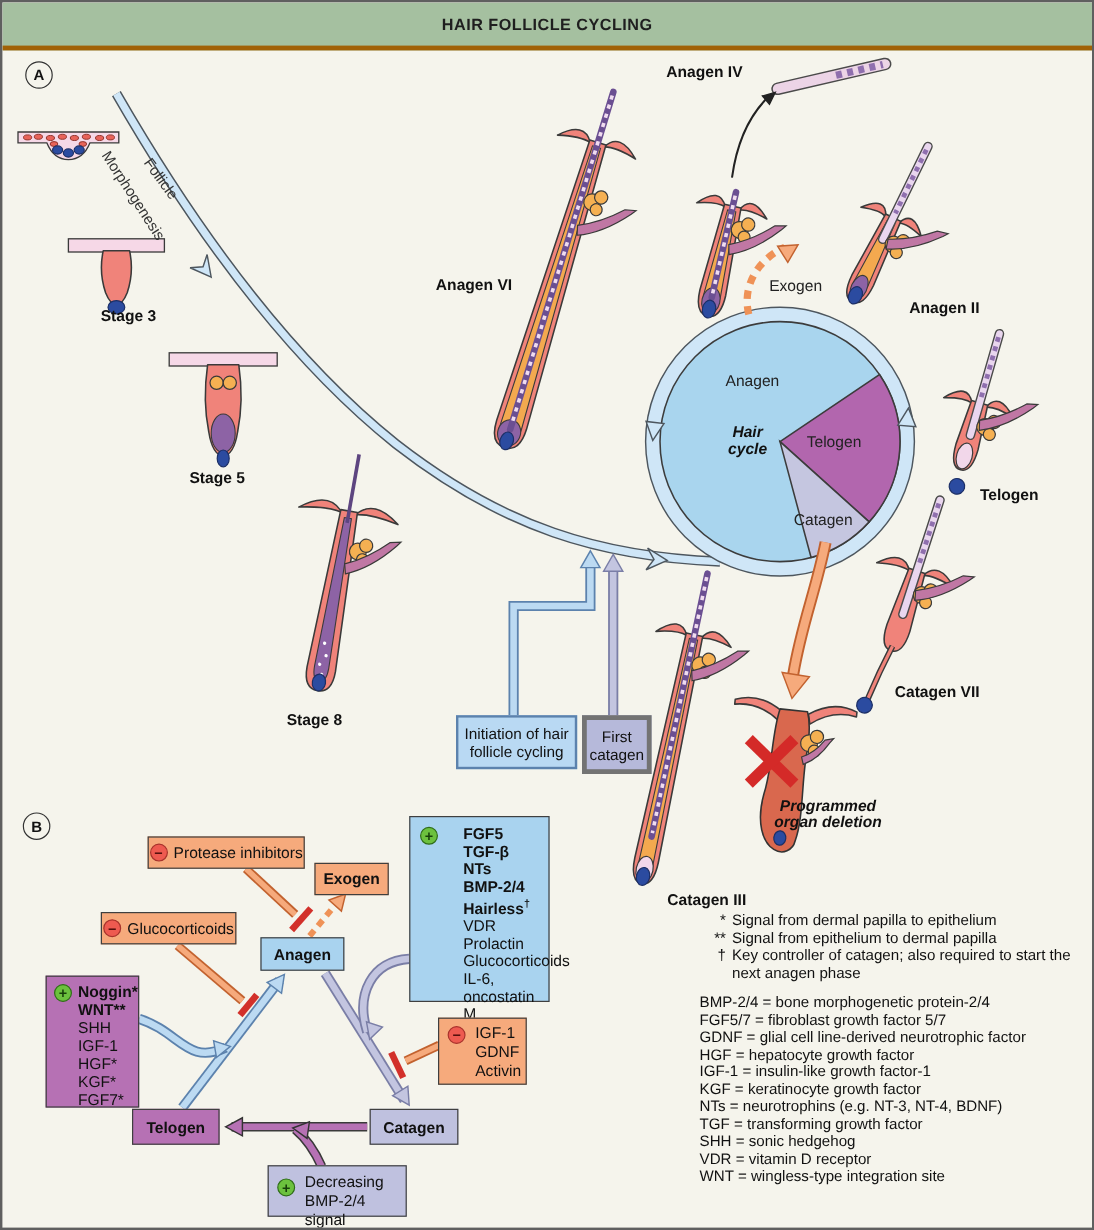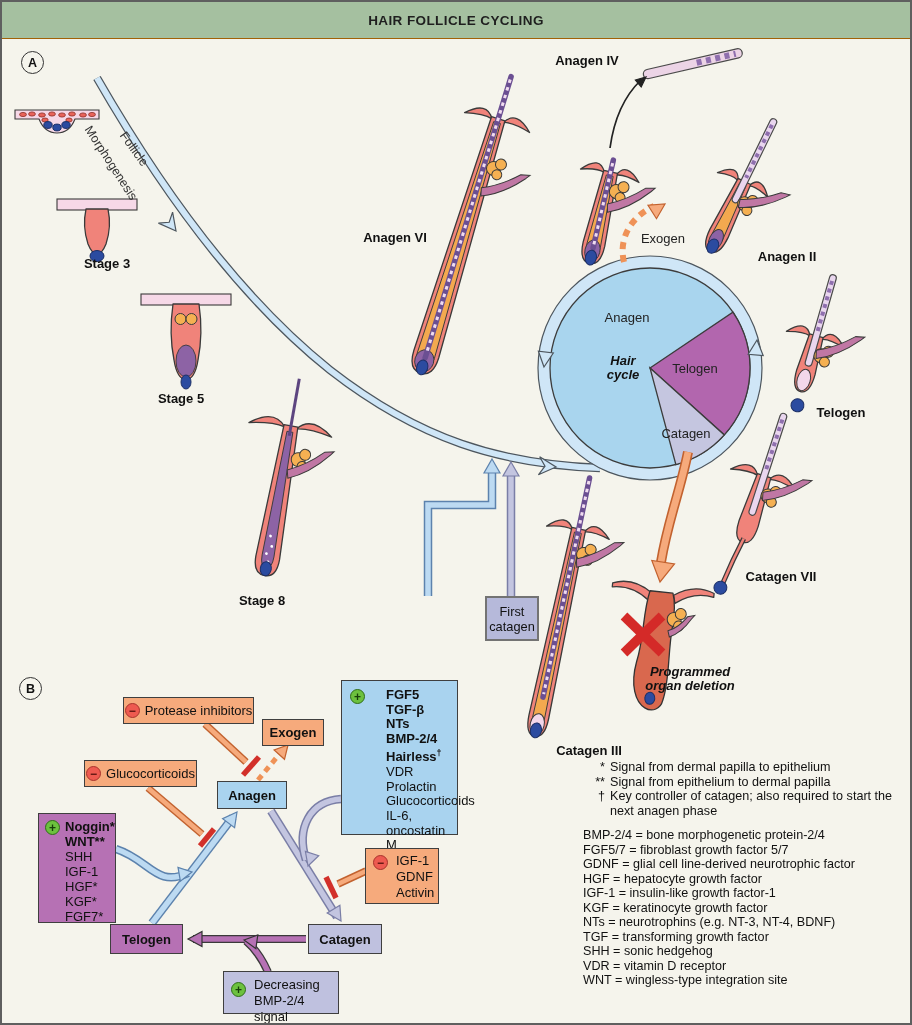--- a/index.html
+++ b/index.html
@@ -1,33 +1,33 @@
 <!DOCTYPE html>
 <html><head>
 <meta charset="utf-8">
 <style>
   html,body{margin:0;padding:0;background:#fff;}
   .frame{position:relative;width:908px;height:1021px;border:2px solid #5f5f5f;background:#f5f4ec;font-family:"Liberation Sans",sans-serif;overflow:hidden;}
-  .titlebar{height:36px;background:#a5c0a0;border-bottom:1px solid #a16207;display:flex;align-items:center;justify-content:center;}
+  .titlebar{height:36px;background:#a5c0a0;border-bottom:4px solid #a16207;display:flex;align-items:center;justify-content:center;}
   .titlebar span{font-weight:bold;font-size:13.5px;letter-spacing:.4px;color:#1f1f1f;}
   .canvas{position:absolute;left:0;top:37px;width:908px;height:984px;}
   .canvas svg{position:absolute;left:0;top:0;}
 
   .pcirc{position:absolute;width:21px;height:21px;border:1.4px solid #333;border-radius:50%;display:flex;align-items:center;justify-content:center;font-weight:bold;font-size:12.5px;color:#111;}
 
   .lab,.lab2{position:absolute;font-size:13px;color:#111;text-align:center;white-space:nowrap;transform:translate(-50%,-50%);}
   .lab{font-weight:bold;}
   .lab2{font-weight:normal;color:#222;}
   .rot54{transform:translate(-50%,-50%) rotate(54deg);color:#333;}
   .rot57{transform:translate(-50%,-50%) rotate(57deg);color:#333;}
   .twoline{line-height:13.5px;white-space:nowrap;font-style:italic;}
 
   .cbox{position:absolute;font-size:12.8px;color:#111;text-align:center;line-height:15px;display:flex;flex-direction:column;align-items:center;justify-content:center;}
   .initbox{background:#b9d9f3;border:2px solid #5c82ad;}
-  .fcatbox{background:#b6b9da;border:2px solid #737373;}
+  .fcatbox{background:#b6b9da;border:4px solid #737373;}
 
   .bbox{position:absolute;border:1.6px solid #3f3f3f;font-size:13px;color:#111;box-sizing:border-box;}
   .cen{display:flex;align-items:center;justify-content:center;text-align:center;}
   .orangebg{background:#f6aa7c;}
   .bluebg{background:#a9d3ef;}
   .purplebg{background:#b671b4;}
   .lavbg{background:#bfc1df;}
   .bold{font-weight:bold;}
 
   .sign{width:15px;height:15px;border-radius:50%;display:inline-flex;align-items:center;justify-content:center;font-size:12px;font-weight:bold;flex:none;box-sizing:border-box;}
@@ -373,20 +373,24 @@
       <span>Programmed</span><br><span>organ deletion</span>
     </div>
 
     <div class="lab twoline" style="left:621px;top:328px;">
       <span>Hair</span><br><span>cycle</span>
     </div>
     <div class="lab2" style="left:625px;top:278px;">Anagen</div>
     <div class="lab2" style="left:693px;top:329px;">Telogen</div>
     <div class="lab2" style="left:684px;top:394px;">Catagen</div>
 
+    <div class="cbox initbox" style="left:378px;top:557px;width:97px;height:41px;">
+      <span>Initiation of hair</span>
+        <span>follicle cycling</span>
+    </div>
     <div class="cbox fcatbox" style="left:483px;top:557px;width:50px;height:41px;">
       <span>First</span>
         <span>catagen</span>
     </div>
 
     <div class="bbox orangebg cen" style="left:121px;top:658px;width:131px;height:27px;">
       <span class="sign minus inlinesign">−</span>
       <span>Protease inhibitors</span>
     </div>
     <div class="bbox orangebg cen bold" style="left:260px;top:680px;width:62px;height:27px;">

